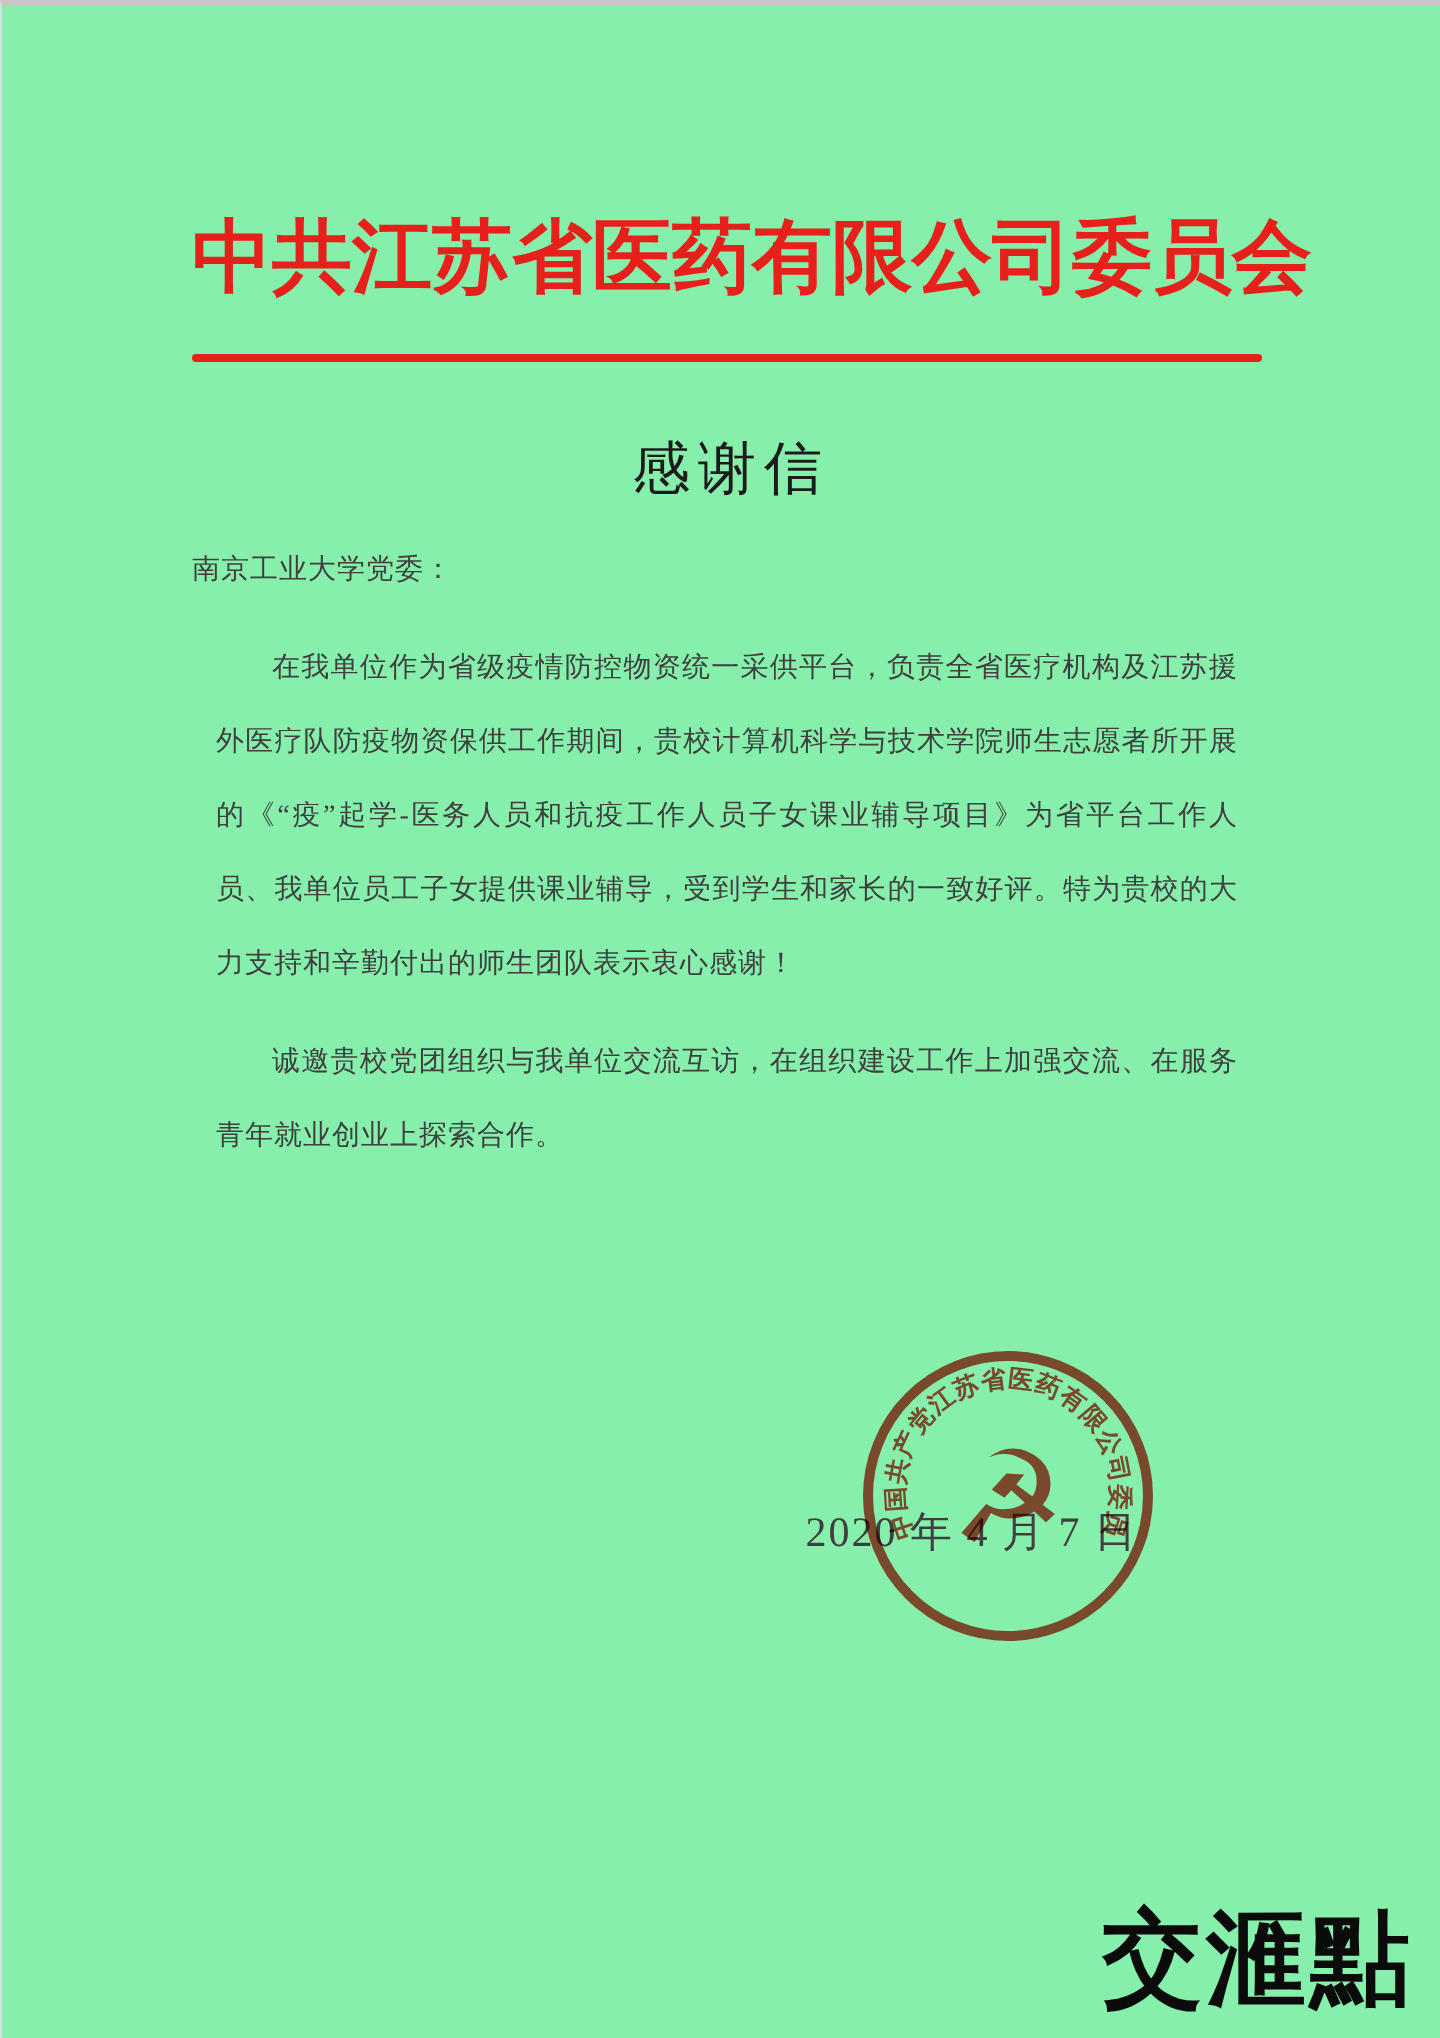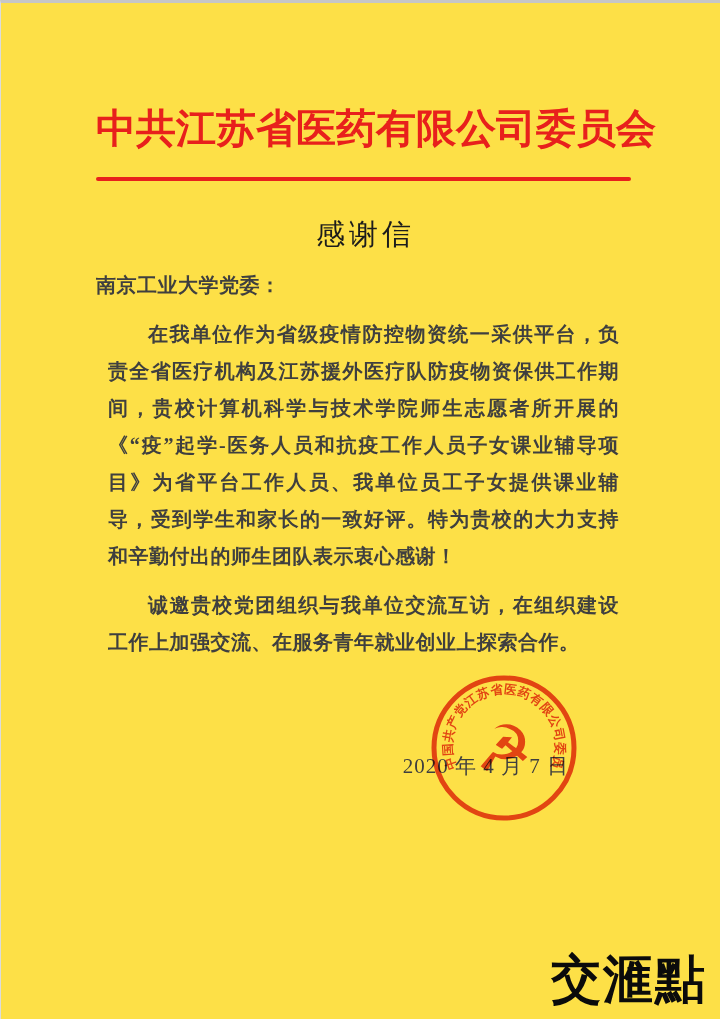--- a/index.html
+++ b/index.html
@@ -4,21 +4,21 @@
 <style>
   :root{
     --red:#e8201c;
     --seal-red:#e13a2a;
     --ink:#3f3f3f;
   }
   html,body{margin:0;padding:0;background:#ffffff;}
   .page{
     position:relative;
     width:720px;height:1019px;
-    background:#fde047;
+    background:#86efac;
     overflow:hidden;
     box-sizing:border-box;
     border-top:3px solid #c6c6c6;
     border-left:1px solid #dcdcdc;
     font-family:"Liberation Serif","DejaVu Serif",serif;
   }
   .letterhead-title{
     position:absolute;left:95px;top:98px;width:535px;
     text-align:center;
     font-size:40px;font-weight:bold;
@@ -31,24 +31,23 @@
     background:var(--red);border-radius:2px;
   }
   .letter-title{
     position:absolute;left:95px;top:212px;width:535px;
     text-align:center;
     font-size:29px;font-weight:normal;color:#1c1c1c;
     letter-spacing:4px;text-indent:4px;
   }
   .body-text{
     position:absolute;left:95px;top:264px;width:535px;
-    font-size:20px;line-height:37px;color:var(--ink);
+    font-size:14px;line-height:37px;color:var(--ink);
     text-align:justify;text-justify:inter-character;
     letter-spacing:0.5px;
-    font-weight:bold;
   }
   .salutation{margin:0;}
   .para{margin:12px;text-indent:2em;}
   .signature-line{
     position:absolute;left:95px;top:704px;width:535px;
     box-sizing:border-box;padding-right:13px;
     text-align:right;
     font-size:21.5px;color:var(--ink);letter-spacing:1px;
   }
   .date-line{

